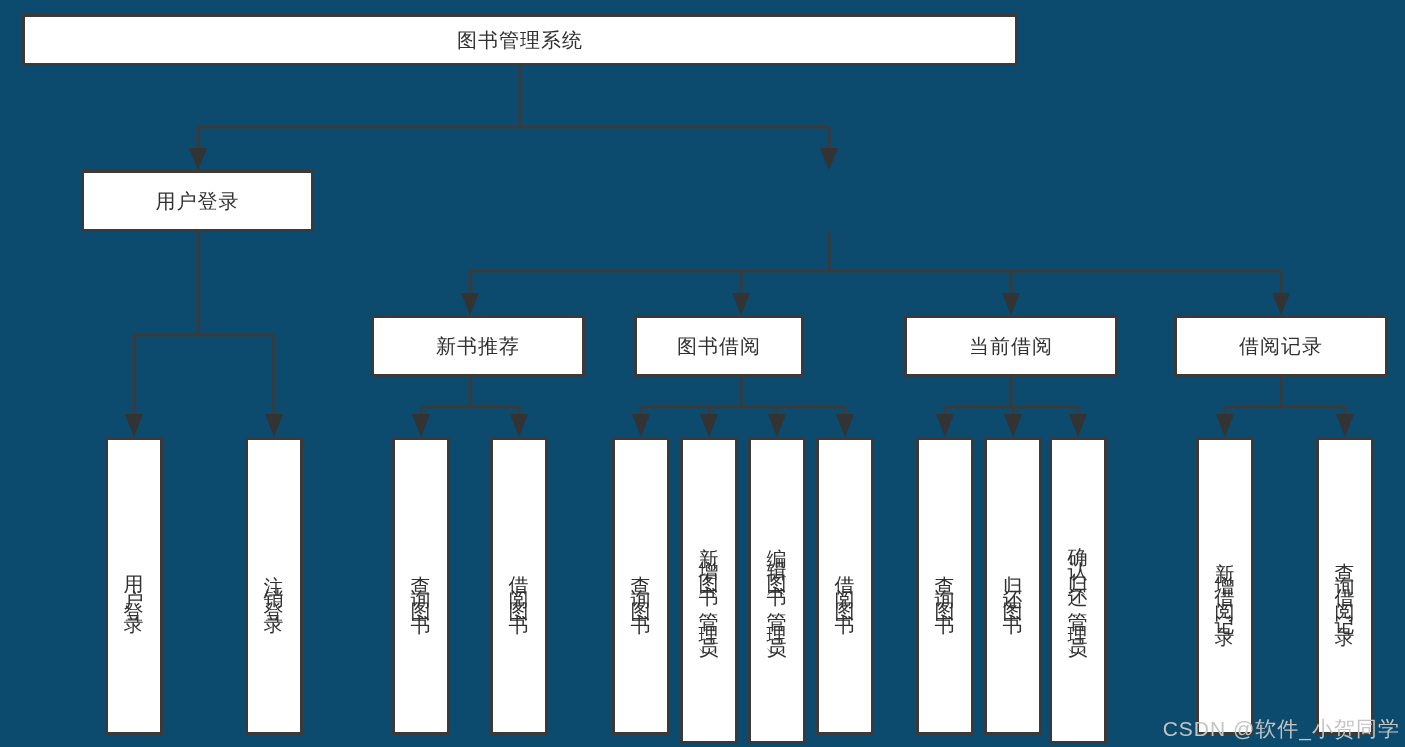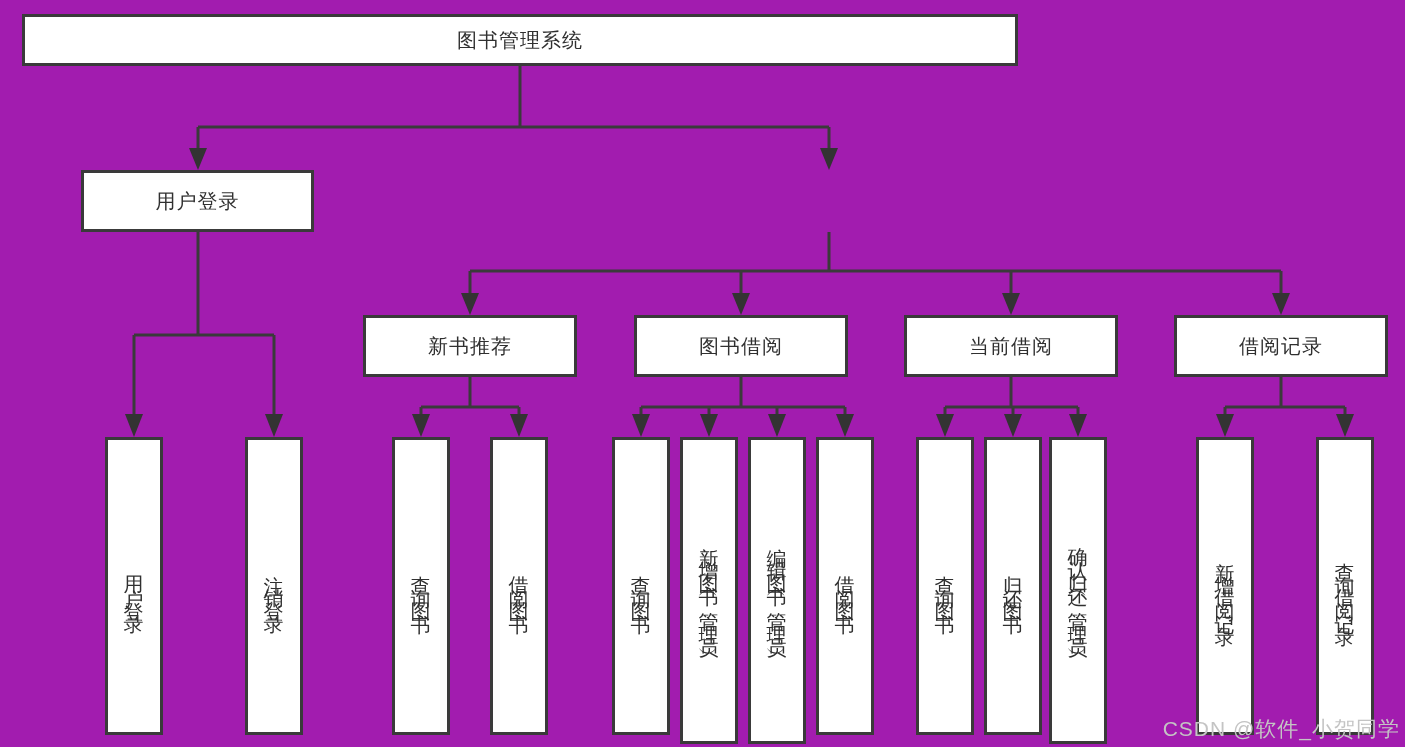--- a/index.html
+++ b/index.html
@@ -1,21 +1,21 @@
 <!DOCTYPE html>
 <html><head>
 <meta charset="utf-8">
 <style>
   html, body { margin: 0; padding: 0; background: #ffffff; }
   * { box-sizing: border-box; }
   #stage {
     position: relative;
     width: 1405px;
     height: 747px;
-    background: #a21caf;
+    background: #0c4a6e;
     font-family: "Liberation Sans", "DejaVu Sans", sans-serif;
     overflow: hidden;
     text-decoration: underline;
   }
   #connectors {
     position: absolute;
     left: 0; top: 0;
     width: 1405px; height: 747px;
     pointer-events: none;
   }
@@ -107,22 +107,22 @@
 
       <path d="M1216 414 L1234 414 L1225 437 Z"></path>
       <path d="M1336 414 L1354 414 L1345 437 Z"></path>
     </g>
   </svg>
 
   <div class="hbox" style="left:22px;top:14px;width:996px;height:52px">图书管理系统</div>
 
   <div class="hbox" style="left:81px;top:170px;width:233px;height:62px">用户登录</div>
 
-  <div class="hbox" style="left:363px;top:315px;width:214px;height:62px">新书推荐</div>
-  <div class="hbox" style="left:634px;top:315px;width:214px;height:62px">图书借阅</div>
+  <div class="hbox" style="left:371px;top:315px;width:214px;height:62px">新书推荐</div>
+  <div class="hbox" style="left:634px;top:315px;width:170px;height:62px">图书借阅</div>
   <div class="hbox" style="left:1174px;top:315px;width:214px;height:62px">借阅记录</div>
   <div class="hbox" style="left:904px;top:315px;width:214px;height:62px">当前借阅</div>
 
   <div class="vbox" style="left:105px;top:437px;width:58px;height:298px">
     <span>用户登录</span>
   </div>
   <div class="vbox" style="left:245px;top:437px;width:58px;height:298px">
     <span>注销登录</span>
   </div>
 

